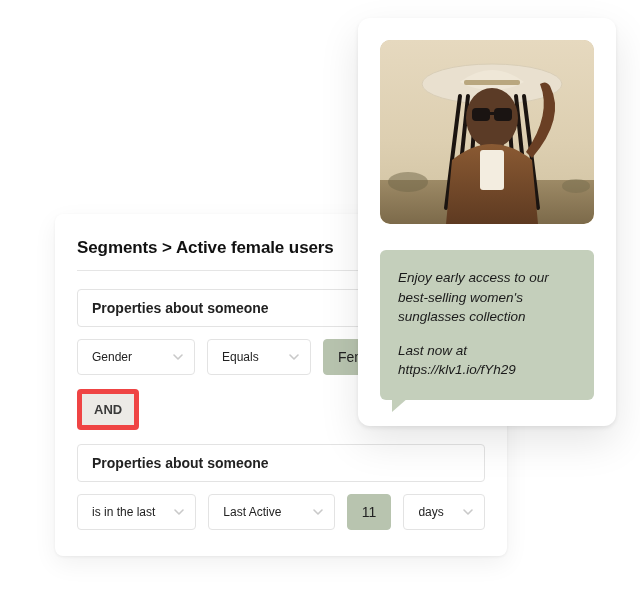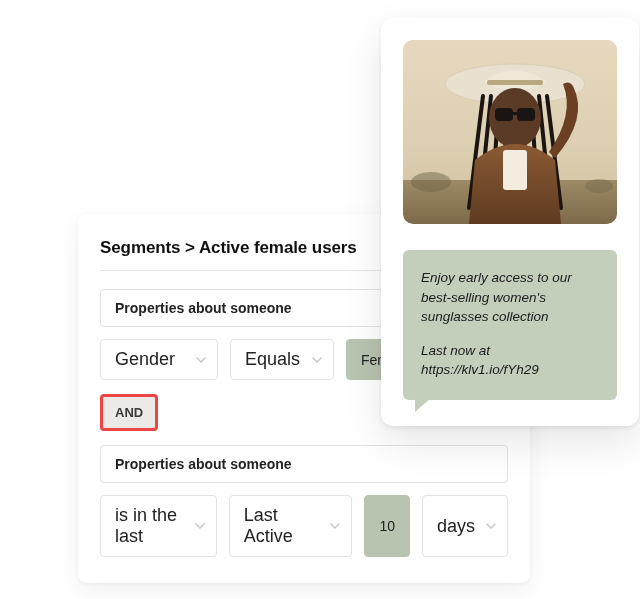--- a/index.html
+++ b/index.html
@@ -4,21 +4,21 @@
 <style>
   * { box-sizing: border-box; }
   html, body {
     margin: 0; padding: 0;
     width: 640px; height: 599px;
     background: #ffffff;
     font-family: -apple-system, BlinkMacSystemFont, "Segoe UI", Helvetica, Arial, sans-serif;
     color: #111;
     overflow: hidden;
   }
-  .stage { position: relative; width: 560px; height: 599px; margin-left: 23px; }
+  .stage { position: relative; width: 560px; height: 599px; }
 
   
   .segments-panel {
     position: absolute;
     left: 55px; top: 214px;
     width: 452px;
     background: #ffffff;
     border-radius: 8px;
     box-shadow: 0 1px 3px rgba(0,0,0,0.06), 0 8px 24px rgba(0,0,0,0.06);
     padding: 20px 22px 26px 22px;
@@ -48,21 +48,21 @@
   .row { display: flex; gap: 12px; align-items: stretch; }
 
   .select {
     display: inline-flex;
     align-items: center;
     justify-content: space-between;
     border: 1px solid #e3e3e3;
     border-radius: 4px;
     background: #fff;
     padding: 9px 10px 9px 14px;
-    font-size: 18px;
+    font-size: 12px;
     color: #222;
     gap: 10px;
     cursor: pointer;
     user-select: none;
   }
   .select .chev { flex: 0 0 auto; display: inline-flex; }
   .chev svg { width: 12px; height: 12px; }
 
   .chip {
     display: inline-flex;
@@ -78,21 +78,21 @@
   .and-chip {
     display: inline-flex;
     align-items: center;
     border-radius: 4px;
     background: #eceae6;
     color: #3a3a3a;
     padding: 8px 12px;
     font-size: 13px;
     font-weight: 600;
     margin: 14px 0 14px 0;
-    border: 3px solid #ef4444;
+    border: 5px solid #ef4444;
   }
 
   
   .msg-card {
     position: absolute;
     left: 358px; top: 18px;
     width: 258px;
     background: #ffffff;
     border-radius: 12px;
     box-shadow: 0 2px 4px rgba(0,0,0,0.08), 0 16px 40px rgba(0,0,0,0.10);
@@ -192,21 +192,21 @@
       </div>
       <div class="select w-lastactive">
         <span>Last Active</span>
         <span class="chev">
           <svg viewBox="0 0 12 12">
               <path d="M2 4 L6 8 L10 4" fill="none" stroke="#c9c9c9" stroke-width="1.6" stroke-linecap="round" stroke-linejoin="round"></path>
             </svg>
         </span>
       </div>
       <div class="chip">
-        <span>10</span>
+        <span>11</span>
       </div>
       <div class="select w-days">
         <span>days</span>
         <span class="chev">
           <svg viewBox="0 0 12 12">
               <path d="M2 4 L6 8 L10 4" fill="none" stroke="#c9c9c9" stroke-width="1.6" stroke-linecap="round" stroke-linejoin="round"></path>
             </svg>
         </span>
       </div>
     </div>

